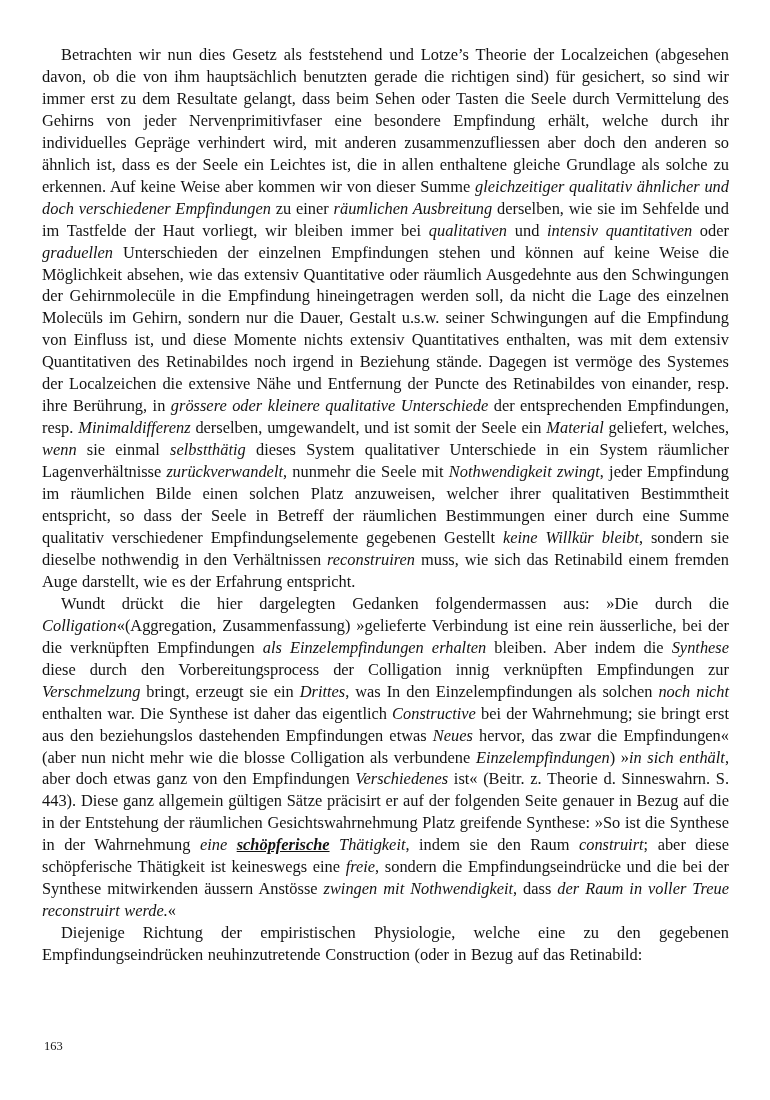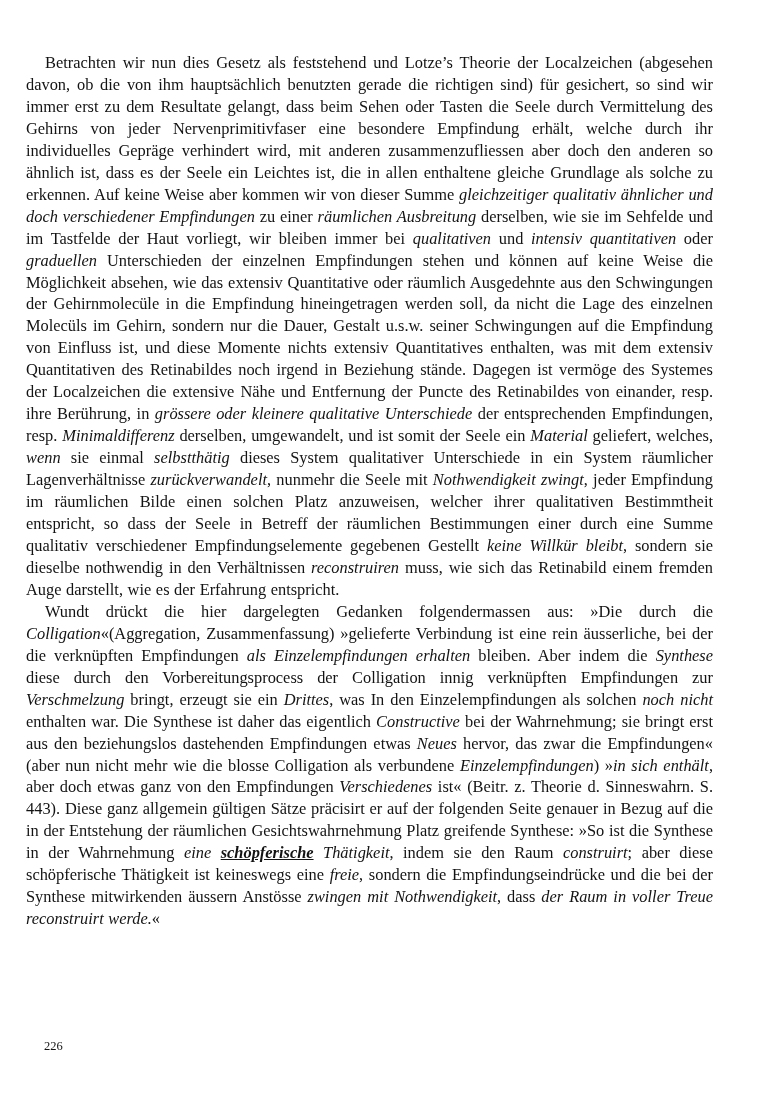--- a/index.html
+++ b/index.html
@@ -10,24 +10,23 @@
   body {
     width: 770px;
     height: 1100px;
     position: relative;
     overflow: hidden;
     font-family: "Liberation Serif", "DejaVu Serif", serif;
     color: #131313;
   }
   .page {
     position: absolute;
-    left: 26px;
+    left: 42px;
     top: 44px;
     width: 687px;
-    margin-top: 8px;
   }
   .text-block p.para {
     margin: 0;
     padding: 0;
     font-size: 16.4px;
     line-height: 21.95px;
     text-align: justify;
     text-indent: 19px;
     word-spacing: 0.5px;
   }
@@ -43,16 +42,17 @@
     color: #131313;
   }
 </style>
 </head>
 <body>
 
 <div class="page">
   <div class="text-block">
       <p class="para"><span>Betrachten wir nun dies Gesetz als feststehend und Lotze’s Theorie der Localzeichen (abgesehen davon, ob die von ihm hauptsächlich benutzten gerade die richtigen sind) für gesichert, so sind wir immer erst zu dem Resultate gelangt, dass beim Sehen oder Tasten die Seele durch Vermittelung des Gehirns von jeder Nervenprimitivfaser eine besondere Empfindung erhält, welche durch ihr individuelles Gepräge verhindert wird, mit anderen zusammenzufliessen aber doch den anderen so ähnlich ist, dass es der Seele ein Leichtes ist, die in allen enthaltene gleiche Grundlage als solche zu erkennen. Auf keine Weise aber kommen wir von dieser Summe </span><span class="it">gleichzeitiger qualitativ ähnlicher und doch verschiedener Empfindungen</span><span> zu einer </span><span class="it">räumlichen Ausbreitung</span><span> derselben, wie sie im Sehfelde und im Tastfelde der Haut vorliegt, wir bleiben immer bei </span><span class="it">qualitativen</span><span> und </span><span class="it">intensiv quantitativen</span><span> oder </span><span class="it">graduellen</span><span> Unterschieden der einzelnen Empfindungen stehen und können auf keine Weise die Möglichkeit absehen, wie das extensiv Quantitative oder räumlich Ausgedehnte aus den Schwingungen der Gehirnmolecüle in die Empfindung hineingetragen werden soll, da nicht die Lage des einzelnen Molecüls im Gehirn, sondern nur die Dauer, Gestalt u.s.w. seiner Schwingungen auf die Empfindung von Einfluss ist, und diese Momente nichts extensiv Quantitatives enthalten, was mit dem extensiv Quantitativen des Retinabildes noch irgend in Beziehung stände. Dagegen ist vermöge des Systemes der Localzeichen die extensive Nähe und Entfernung der Puncte des Retinabildes von einander, resp. ihre Berührung, in </span><span class="it">grössere oder kleinere qualitative Unterschiede</span><span> der entsprechenden Empfindungen, resp. </span><span class="it">Minimaldifferenz</span><span> derselben, umgewandelt, und ist somit der Seele ein </span><span class="it">Material</span><span> geliefert, welches, </span><span class="it">wenn</span><span> sie einmal </span><span class="it">selbstthätig</span><span> dieses System qualitativer Unterschiede in ein System räumlicher Lagenverhältnisse </span><span class="it">zurückverwandelt</span><span>, nunmehr die Seele mit </span><span class="it">Nothwendigkeit zwingt</span><span>, jeder Empfindung im räumlichen Bilde einen solchen Platz anzuweisen, welcher ihrer qualitativen Bestimmtheit entspricht, so dass der Seele in Betreff der räumlichen Bestimmungen einer durch eine Summe qualitativ verschiedener Empfindungselemente gegebenen Gestellt </span><span class="it">keine Willkür bleibt</span><span>, sondern sie dieselbe nothwendig in den Verhältnissen </span><span class="it">reconstruiren</span><span> muss, wie sich das Retinabild einem fremden Auge darstellt, wie es der Erfahrung entspricht.</span></p>
       <p class="para"><span>Wundt drückt die hier dargelegten Gedanken folgendermassen aus: »Die durch die </span><span class="it">Colligation</span><span>«(Aggregation, Zusammenfassung) »gelieferte Verbindung ist eine rein äusserliche, bei der die verknüpften Empfindungen </span><span class="it">als Einzelempfindungen erhalten</span><span> bleiben. Aber indem die </span><span class="it">Synthese</span><span> diese durch den Vorbereitungsprocess der Colligation innig verknüpften Empfindungen zur </span><span class="it">Verschmelzung</span><span> bringt, erzeugt sie ein </span><span class="it">Drittes</span><span>, was In den Einzelempfindungen als solchen </span><span class="it">noch nicht</span><span> enthalten war. Die Synthese ist daher das eigentlich </span><span class="it">Constructive</span><span> bei der Wahrnehmung; sie bringt erst aus den beziehungslos dastehenden Empfindungen etwas </span><span class="it">Neues</span><span> hervor, das zwar die Empfindungen« (aber nun nicht mehr wie die blosse Colligation als verbundene </span><span class="it">Einzelempfindungen</span><span>) »</span><span class="it">in sich enthält</span><span>, aber doch etwas ganz von den Empfindungen </span><span class="it">Verschiedenes</span><span> ist« (Beitr. z. Theorie d. Sinneswahrn. S. 443). Diese ganz allgemein gültigen Sätze präcisirt er auf der folgenden Seite genauer in Bezug auf die in der Entstehung der räumlichen Gesichtswahrnehmung Platz greifende Synthese: »So ist die Synthese in der Wahrnehmung </span><span class="it">eine </span><span class="bit">schöpferische</span><span class="it"> Thätigkeit</span><span>, indem sie den Raum </span><span class="it">construirt</span><span>; aber diese schöpferische Thätigkeit ist keineswegs eine </span><span class="it">freie</span><span>, sondern die Empfindungseindrücke und die bei der Synthese mitwirkenden äussern Anstösse </span><span class="it">zwingen mit Nothwendigkeit</span><span>, dass </span><span class="it">der Raum in voller Treue reconstruirt werde.</span><span>«</span></p>
+      <p class="para"><span>Diejenige Richtung der empiristischen Physiologie, welche eine zu den gegebenen Empfindungseindrücken neuhinzutretende Construction (oder in Bezug auf das Retinabild:</span></p>
     </div>
 </div>
 
-<div class="page-number">226</div>
+<div class="page-number">163</div>
 
 </body></html>

